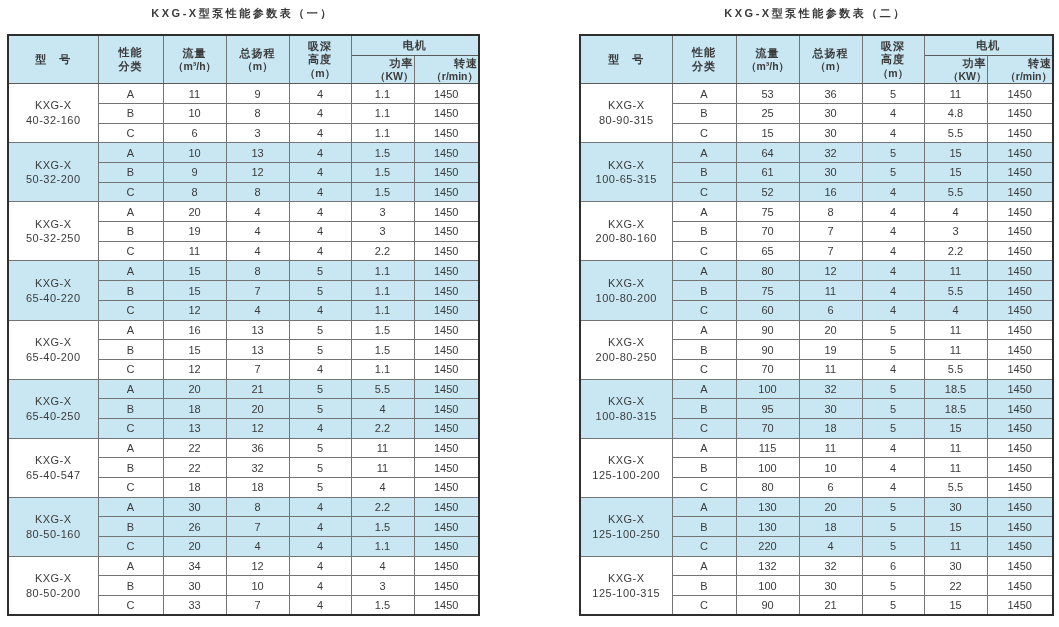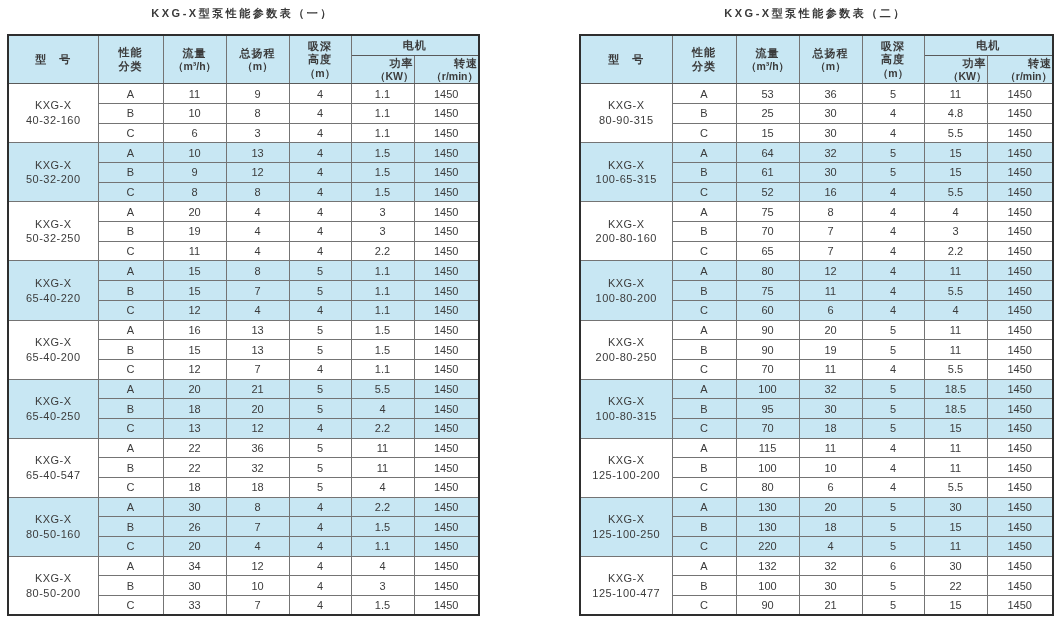--- a/index.html
+++ b/index.html
@@ -644,21 +644,21 @@
             <td>C</td>
             <td>220</td>
             <td>4</td>
             <td>5</td>
             <td>11</td>
             <td>1450</td>
           </tr>
           <tr class="plain group-start">
             <th class="model" rowspan="3">
               <div>KXG-X</div>
-              <div>125-100-477</div>
+              <div>125-100-315</div>
             </th>
             <td>A</td>
             <td>132</td>
             <td>32</td>
             <td>6</td>
             <td>30</td>
             <td>1450</td>
           </tr>
           <tr class="plain">
             <td>B</td>

